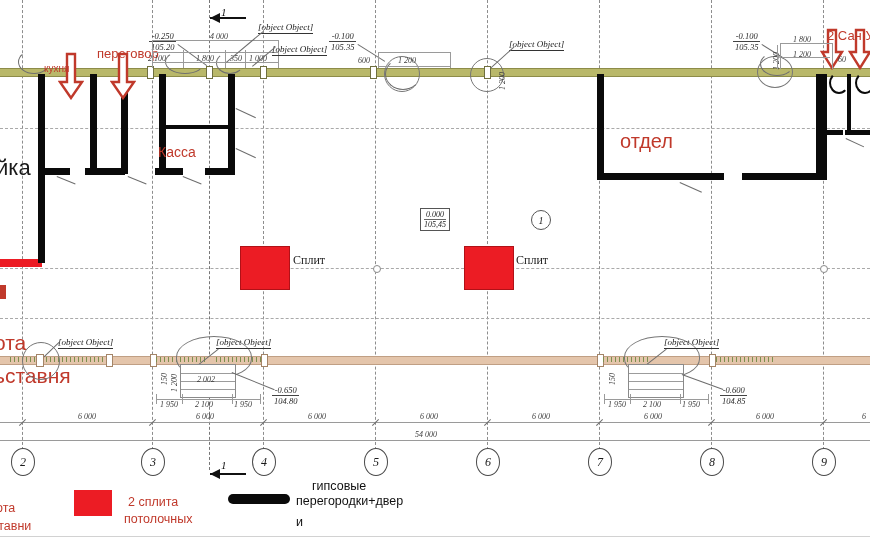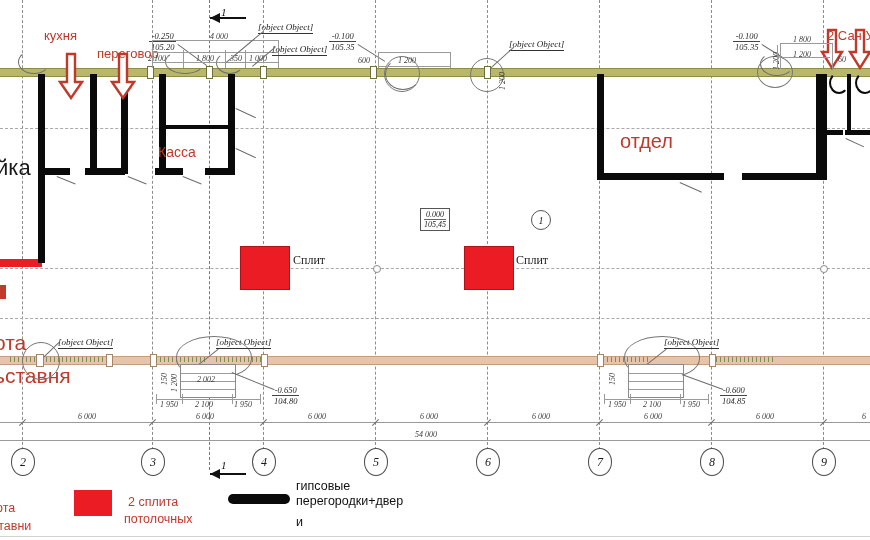--- a/index.html
+++ b/index.html
@@ -185,21 +185,21 @@
   <svg class="arrow" style="left:110px;top:52px;" width="26" height="48" viewBox="0 0 26 48">
     <path d="M9 2 H17 V30 H24 L13 46 L2 30 H9 Z" fill="#ffffff" stroke="#c0392b" stroke-width="2.4"></path>
   </svg>
   <svg class="arrow" style="left:820px;top:28px;" width="24" height="42" viewBox="0 0 24 42">
     <path d="M8 2 H16 V24 H22 L12 40 L2 24 H8 Z" fill="#ffffff" stroke="#c0392b" stroke-width="2.4"></path>
   </svg>
   <svg class="arrow" style="left:848px;top:28px;" width="24" height="42" viewBox="0 0 24 42">
     <path d="M8 2 H16 V24 H22 L12 40 L2 24 H8 Z" fill="#ffffff" stroke="#c0392b" stroke-width="2.4"></path>
   </svg>
 
-  <div class="redlbl" style="left:44px;top:28px;font-size:13px;">кухня</div>
+  <div class="redlbl" style="left:44px;top:63px;font-size:10px;">кухня</div>
   <div class="redlbl" style="left:97px;top:46px;font-size:13px;">переговор</div>
   <div class="redlbl" style="left:827px;top:28px;font-size:13px;">2 Сан У</div>
 
   <div class="split" style="left:240px;top:246px;width:48px;height:42px;"></div>
   <div class="blacklbl" style="left:293px;top:253px;font-size:12px;color:#222;">Сплит</div>
   <div class="split" style="left:464px;top:246px;width:48px;height:42px;"></div>
   <div class="blacklbl" style="left:516px;top:253px;font-size:12px;color:#222;">Сплит</div>
 
   <div class="elevbox" style="left:420px;top:208px;">
     <div class="a">0.000</div>
@@ -362,18 +362,18 @@
   <div class="secmark" style="left:221px;top:459px;">1</div>
 
   <div class="legend-red" style="left:-4px;top:500px;">ота</div>
   <div class="legend-red" style="left:-8px;top:518px;">ставни</div>
 
   <div class="legend-swatch" style="left:74px;top:490px;width:38px;height:26px;"></div>
   <div class="legend-red" style="left:128px;top:494px;">2 сплита</div>
   <div class="legend-red" style="left:124px;top:511px;">потолочных</div>
 
   <div class="legend-bar" style="left:228px;top:494px;width:62px;height:10px;"></div>
-  <div class="legend-blk" style="left:296px;top:478px;">гипсовые</div>
+  <div class="legend-blk" style="left:312px;top:478px;">гипсовые</div>
   <div class="legend-blk" style="left:296px;top:493px;text-align:center;">перегородки+двер</div>
   <div class="legend-blk" style="left:296px;top:514px;">и</div>
 
   <div class="bottomrule" style="top:536px;"></div>
 </div>
 
 </body></html>

